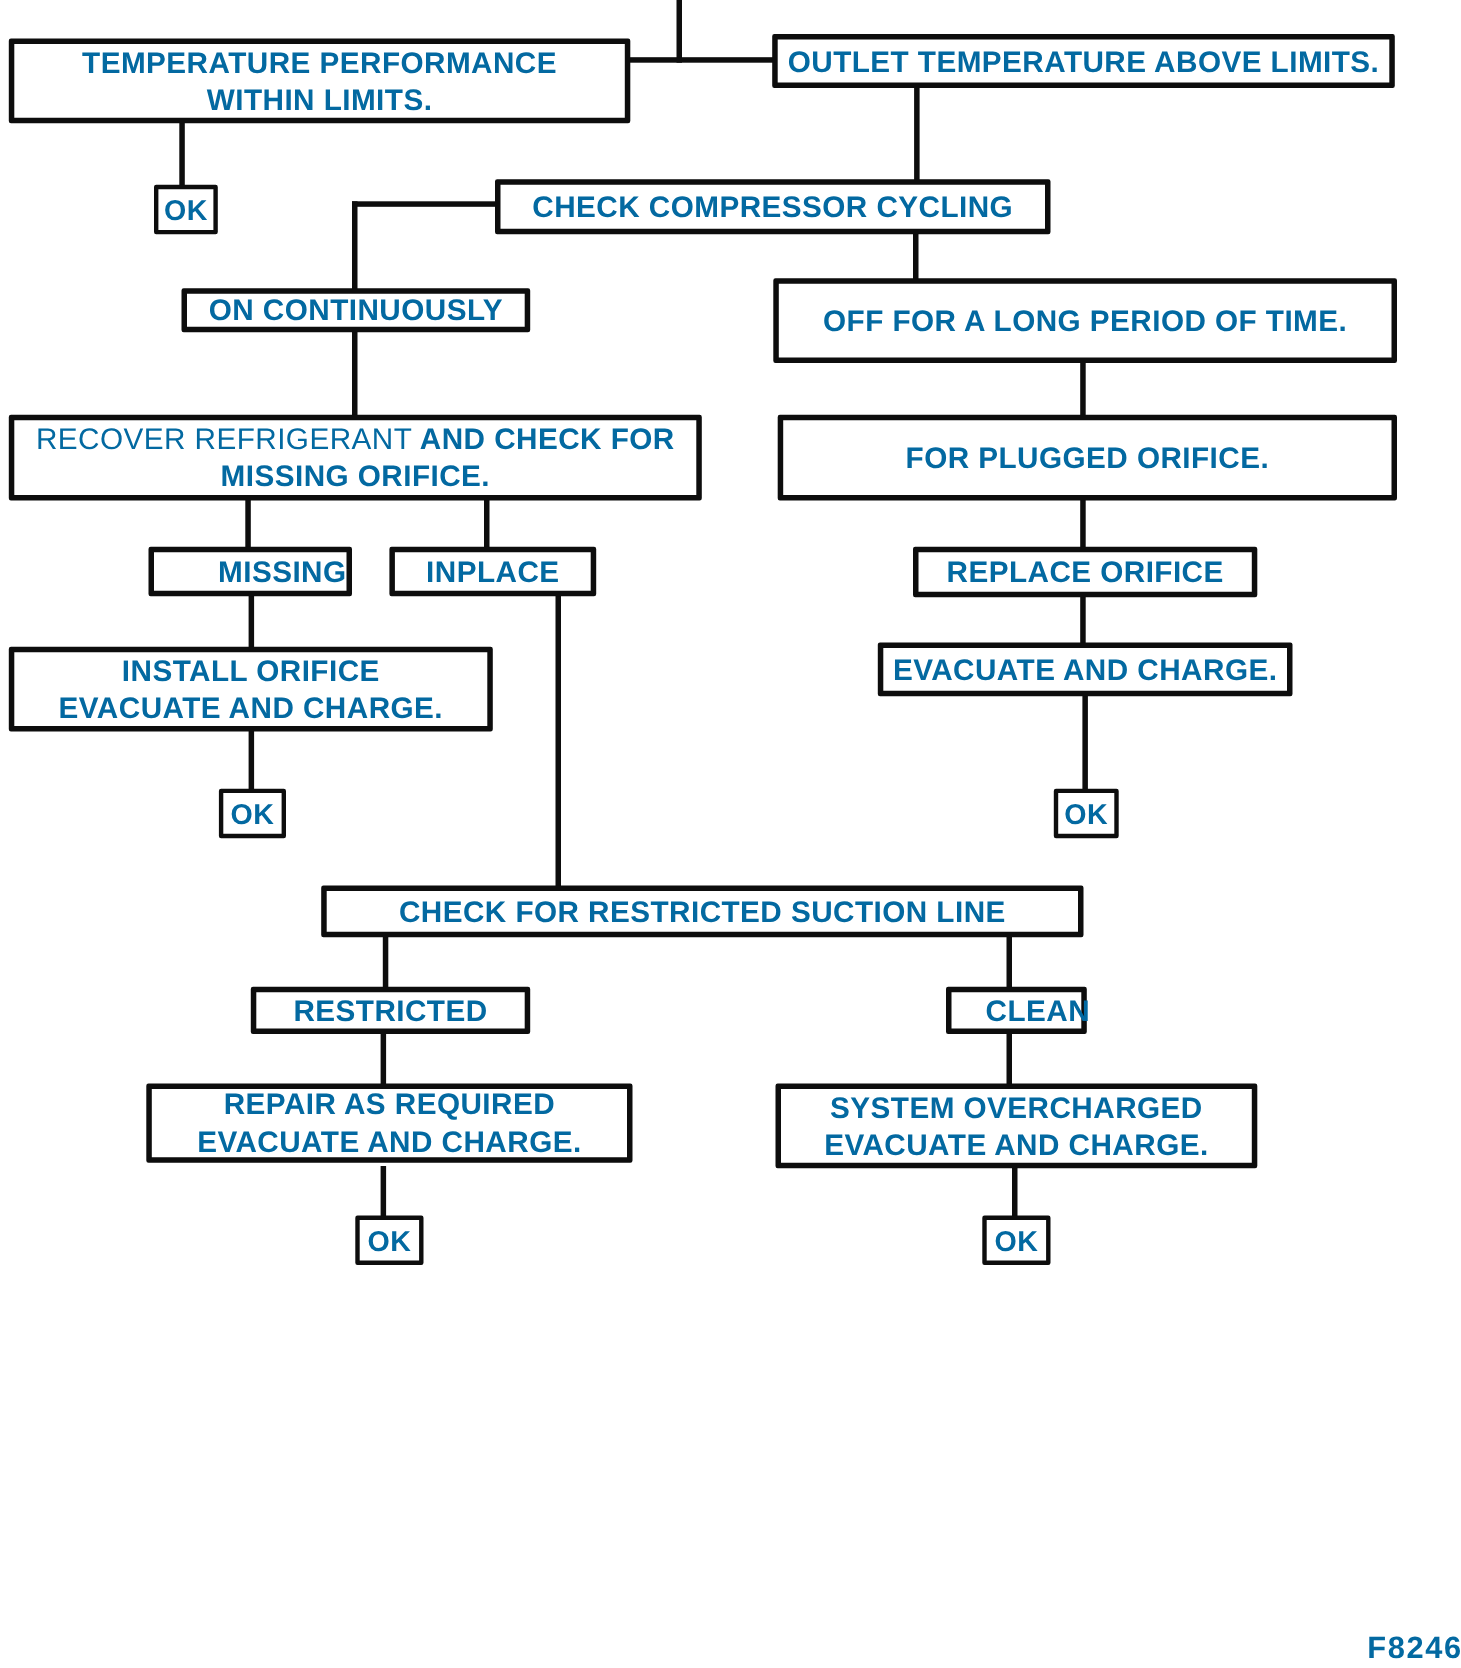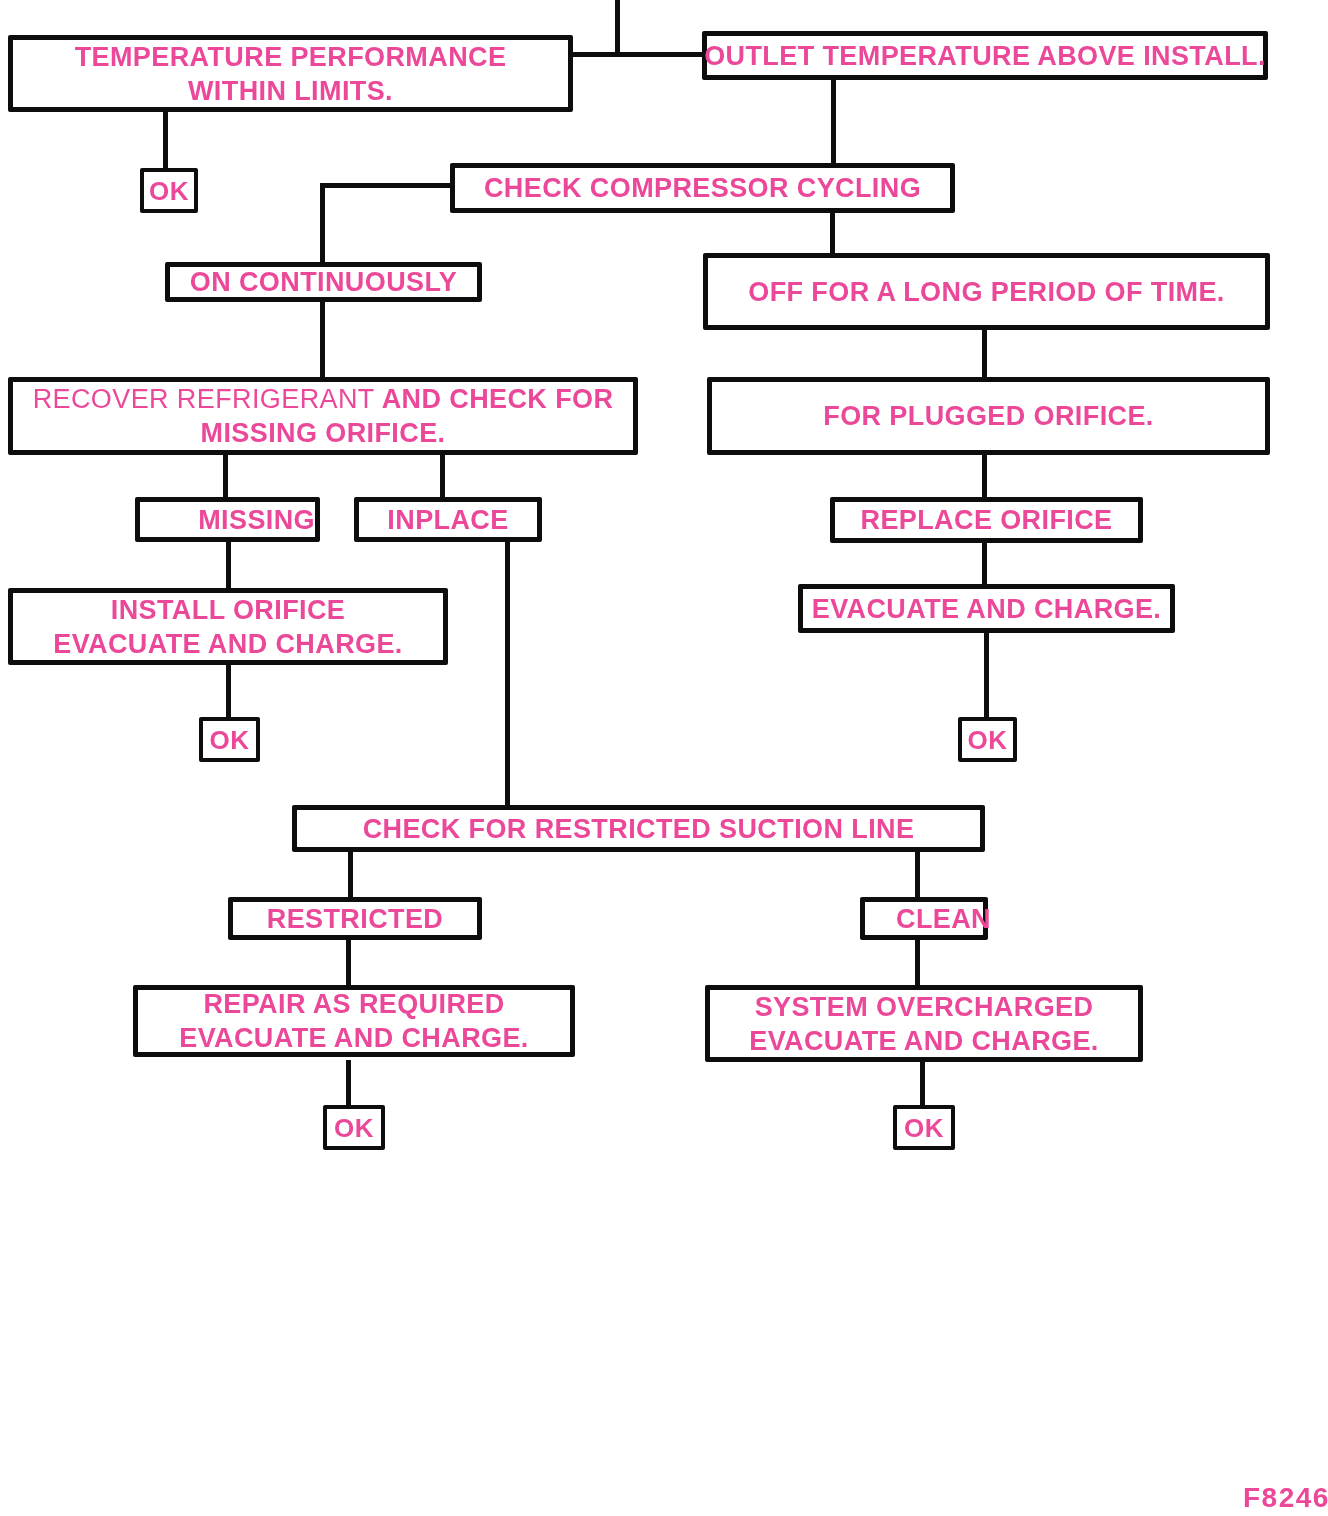--- a/index.html
+++ b/index.html
@@ -1,18 +1,18 @@
 <!DOCTYPE html>
 <html><head>
 <meta charset="utf-8">
 <style>
   html,body { margin:0; padding:0; background:#ffffff; }
   .canvas {
     position:relative; width:1328px; height:1516px; background:#ffffff;
-    font-family:"Liberation Sans", sans-serif; color:#ec4899; overflow:hidden;
+    font-family:"Liberation Sans", sans-serif; color:#0369a1; overflow:hidden;
   }
   .node {
     position:absolute; box-sizing:border-box; background:#ffffff;
     border:5px solid #0d0d0d; border-radius:2px;
     display:flex; flex-direction:column; align-items:center; justify-content:center;
     text-align:center; font-weight:700; font-size:27px; line-height:34px;
     letter-spacing:0.4px; white-space:nowrap;
   }
   .ok {
     border-width:4px; font-size:26px; letter-spacing:0.5px;
@@ -53,21 +53,21 @@
   <div class="node" style="left:8px; top:35px; width:565px; height:77px;">
     <div>TEMPERATURE PERFORMANCE</div>
     <div>WITHIN LIMITS.</div>
   </div>
 
   <div class="node ok" style="left:140px; top:168px; width:58px; height:45px;">
     <div>OK</div>
   </div>
 
   <div class="node" style="left:702px; top:31px; width:566px; height:49px;">
-    <div>OUTLET TEMPERATURE ABOVE INSTALL.</div>
+    <div>OUTLET TEMPERATURE ABOVE LIMITS.</div>
   </div>
 
   <div class="node" style="left:450px; top:163px; width:505px; height:50px;">
     <div>CHECK COMPRESSOR CYCLING</div>
   </div>
 
   <div class="node" style="left:165px; top:262px; width:317px; height:40px;">
     <div>ON CONTINUOUSLY</div>
   </div>
 

